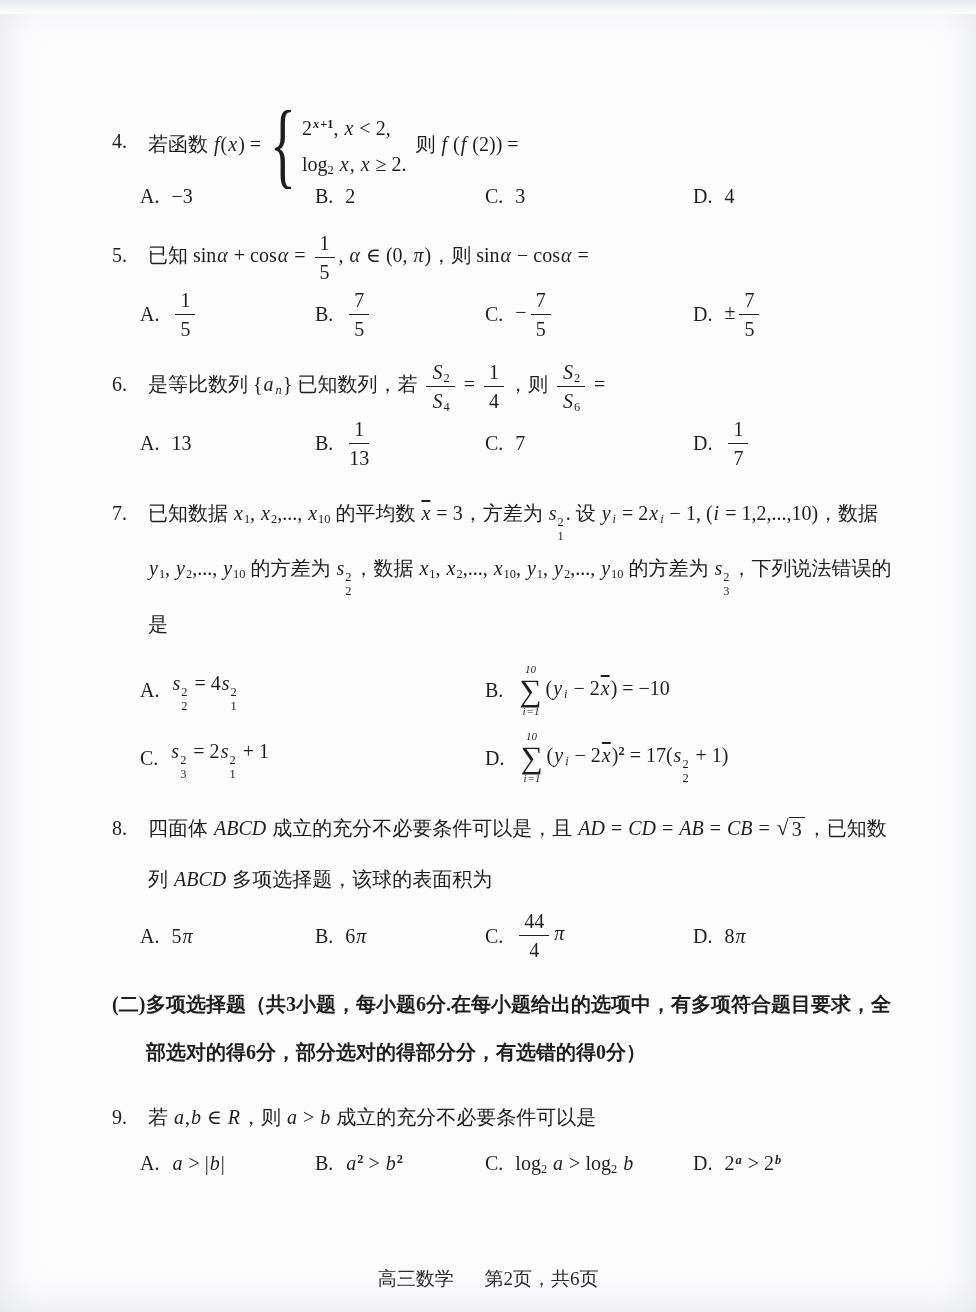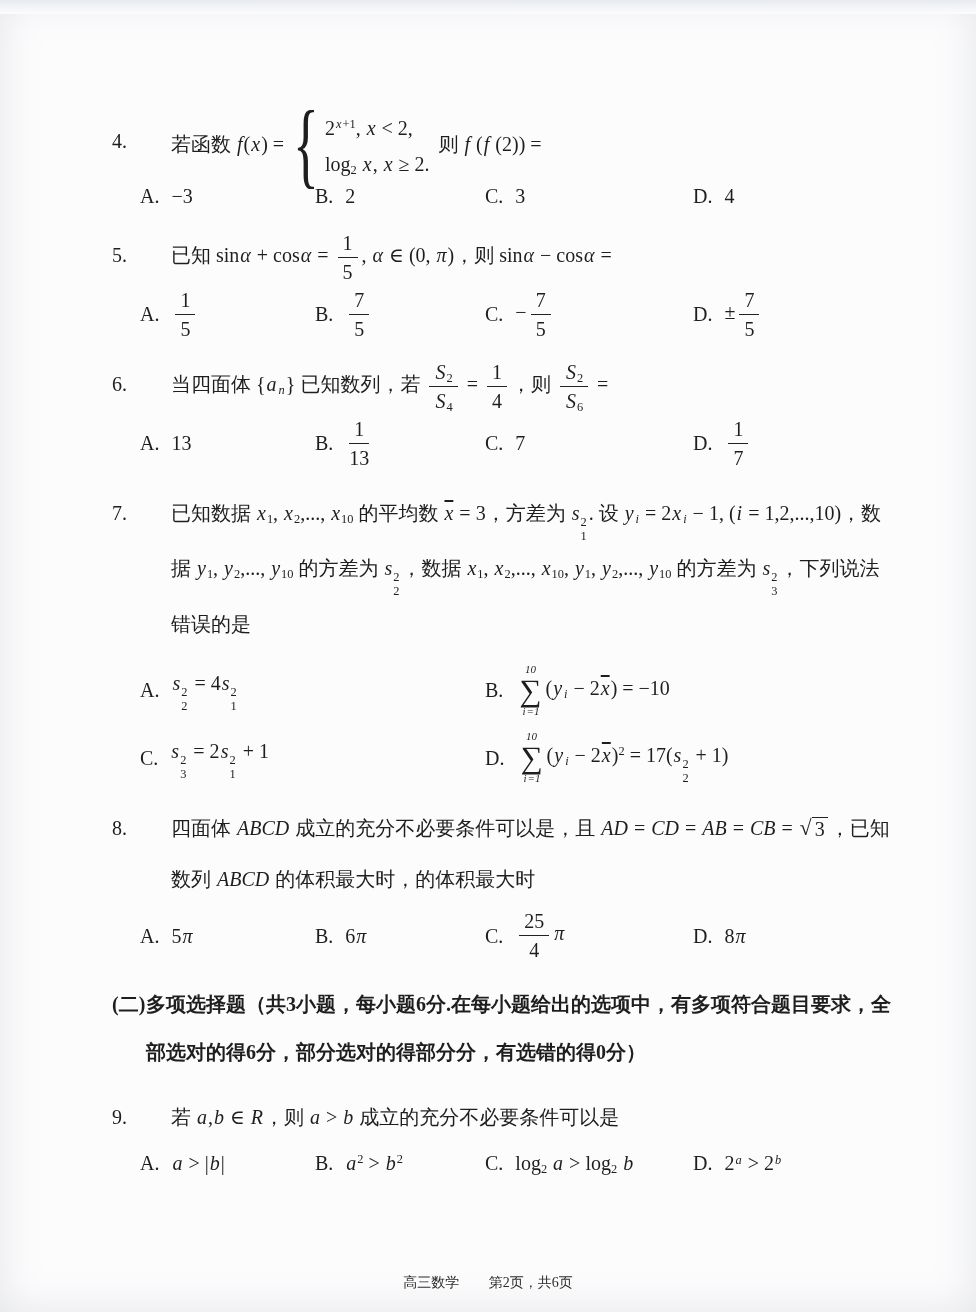--- a/index.html
+++ b/index.html
@@ -8,37 +8,37 @@
     background:#fcfcfd;overflow:hidden;color:#1e1e1e;
     font-family:"Liberation Serif","DejaVu Serif",serif;
     box-shadow:inset 0 0 40px rgba(120,130,145,.18);
   }
   .page::before{content:"";position:absolute;top:0;left:0;right:0;height:14px;
     background:linear-gradient(#e8ebef,#fcfcfd);}
   .content{padding:116px 84px 0 112px;font-size:20px;}
   .question{margin-bottom:18px;}
   .stem{display:flex;}
   .qnum{flex:0 0 36px;line-height:2.55;}
-  .qbody{flex:1;line-height:2.55;margin-left:23px;}
+  .qbody{flex:1;line-height:2.55;}
   .options{display:grid;padding-left:28px;margin-top:4px;line-height:1.6;}
   .cols4{grid-template-columns:175px 170px 208px auto;}
   .cols2{grid-template-columns:345px auto;margin-top:14px;}
   .opt{display:flex;align-items:center;white-space:nowrap;}
   .olabel{margin-right:12px;}
   
   .section-note{display:flex;font-weight:bold;margin:10px 0 16px;}
   .snum{flex:0 0 34px;line-height:2.4;}
   .sbody{flex:1;line-height:2.4;}
   
   .footer{position:absolute;left:0;right:0;bottom:20px;text-align:center;
-    font-size:14px;color:#2a2a2a;}
+    font-size:19px;color:#2a2a2a;}
   .footer span{margin:0 13px;}
   
   .mi{font-style:italic;padding:0 1px;}
-  .msup{font-size:.62em;vertical-align:.55em;line-height:0;}
+  .msup{font-size:.62em;vertical-align:.55em;line-height:0;font-weight:bold;}
   .msub{font-size:.62em;vertical-align:-.25em;line-height:0;}
   .mss{display:inline-flex;flex-direction:column;align-items:flex-start;
     font-size:.62em;line-height:1.1;vertical-align:-.5em;padding-right:2px;}
   .mfrac{display:inline-flex;flex-direction:column;align-items:center;
     vertical-align:middle;margin:0 4px;line-height:1.2;}
   .mfrac .num{padding:0 5px 2px;border-bottom:1.6px solid #222;}
   .mfrac .den{padding-top:2px;}
   .mbar{text-decoration:overline;}
   .msqrt{display:inline-flex;align-items:flex-start;margin:0 2px;}
   .msqrt .radical{line-height:1.05;font-size:1.08em;}
@@ -126,21 +126,21 @@
                 <span class="num"><span class="mt">7</span></span>
                 <span class="den"><span class="mt">5</span></span>
               </span></span>
           </span>
       </div>
     </section>
 
     <section class="question">
       <div class="stem">
         <span class="qnum">6.</span>
-        <span class="qbody"><span class="mt">当四面体 {</span><span class="mi">a</span><span class="msub"><span class="mi">n</span></span><span class="mt">} 已知数列，若 </span><span class="mfrac">
+        <span class="qbody"><span class="mt">是等比数列 {</span><span class="mi">a</span><span class="msub"><span class="mi">n</span></span><span class="mt">} 已知数列，若 </span><span class="mfrac">
               <span class="num"><span class="mi">S</span><span class="msub"><span class="mt">2</span></span></span>
               <span class="den"><span class="mi">S</span><span class="msub"><span class="mt">4</span></span></span>
             </span><span class="mt"> = </span><span class="mfrac">
               <span class="num"><span class="mt">1</span></span>
               <span class="den"><span class="mt">4</span></span>
             </span><span class="mt">，则 </span><span class="mfrac">
               <span class="num"><span class="mi">S</span><span class="msub"><span class="mt">2</span></span></span>
               <span class="den"><span class="mi">S</span><span class="msub"><span class="mt">6</span></span></span>
             </span><span class="mt"> =</span></span>
       </div>
@@ -228,35 +228,35 @@
           </span>
       </div>
     </section>
 
     <section class="question">
       <div class="stem">
         <span class="qnum">8.</span>
         <span class="qbody"><span class="mt">四面体 </span><span class="mi">ABCD</span><span class="mt"> 成立的充分不必要条件可以是，且 </span><span class="mi">AD</span><span class="mt"> = </span><span class="mi">CD</span><span class="mt"> = </span><span class="mi">AB</span><span class="mt"> = </span><span class="mi">CB</span><span class="mt"> = </span><span class="msqrt">
               <span class="radical">√</span>
               <span class="radicand"><span class="mt">3</span></span>
-            </span><span class="mt">，已知数列 </span><span class="mi">ABCD</span><span class="mt"> 的体积最大时，的体积最大时</span></span>
+            </span><span class="mt">，已知数列 </span><span class="mi">ABCD</span><span class="mt"> 多项选择题，该球的表面积为</span></span>
       </div>
       <div class="options cols4">
         <span class="opt">
             <span class="olabel">A.</span>
             <span><span class="mt">5</span><span class="mi">π</span></span>
           </span>
         <span class="opt">
             <span class="olabel">B.</span>
             <span><span class="mt">6</span><span class="mi">π</span></span>
           </span>
         <span class="opt">
             <span class="olabel">C.</span>
             <span><span class="mfrac">
-                <span class="num"><span class="mt">25</span></span>
+                <span class="num"><span class="mt">44</span></span>
                 <span class="den"><span class="mt">4</span></span>
               </span><span class="mi">π</span></span>
           </span>
         <span class="opt">
             <span class="olabel">D.</span>
             <span><span class="mt">8</span><span class="mi">π</span></span>
           </span>
       </div>
     </section>
 

